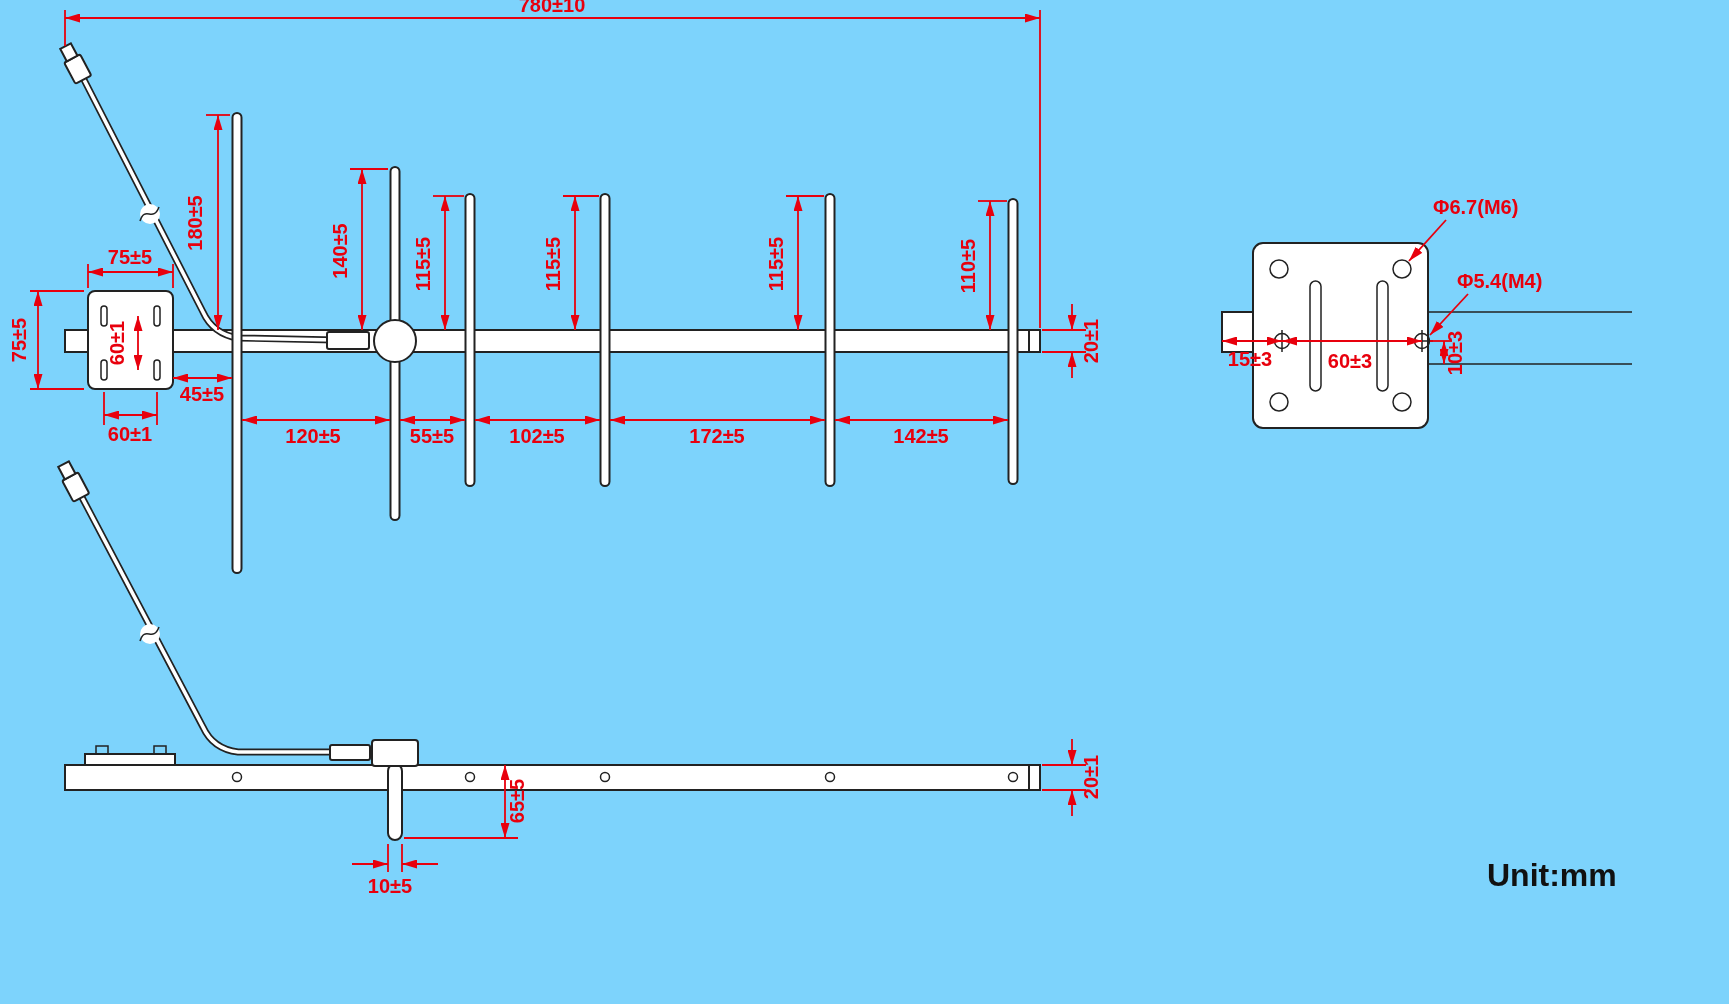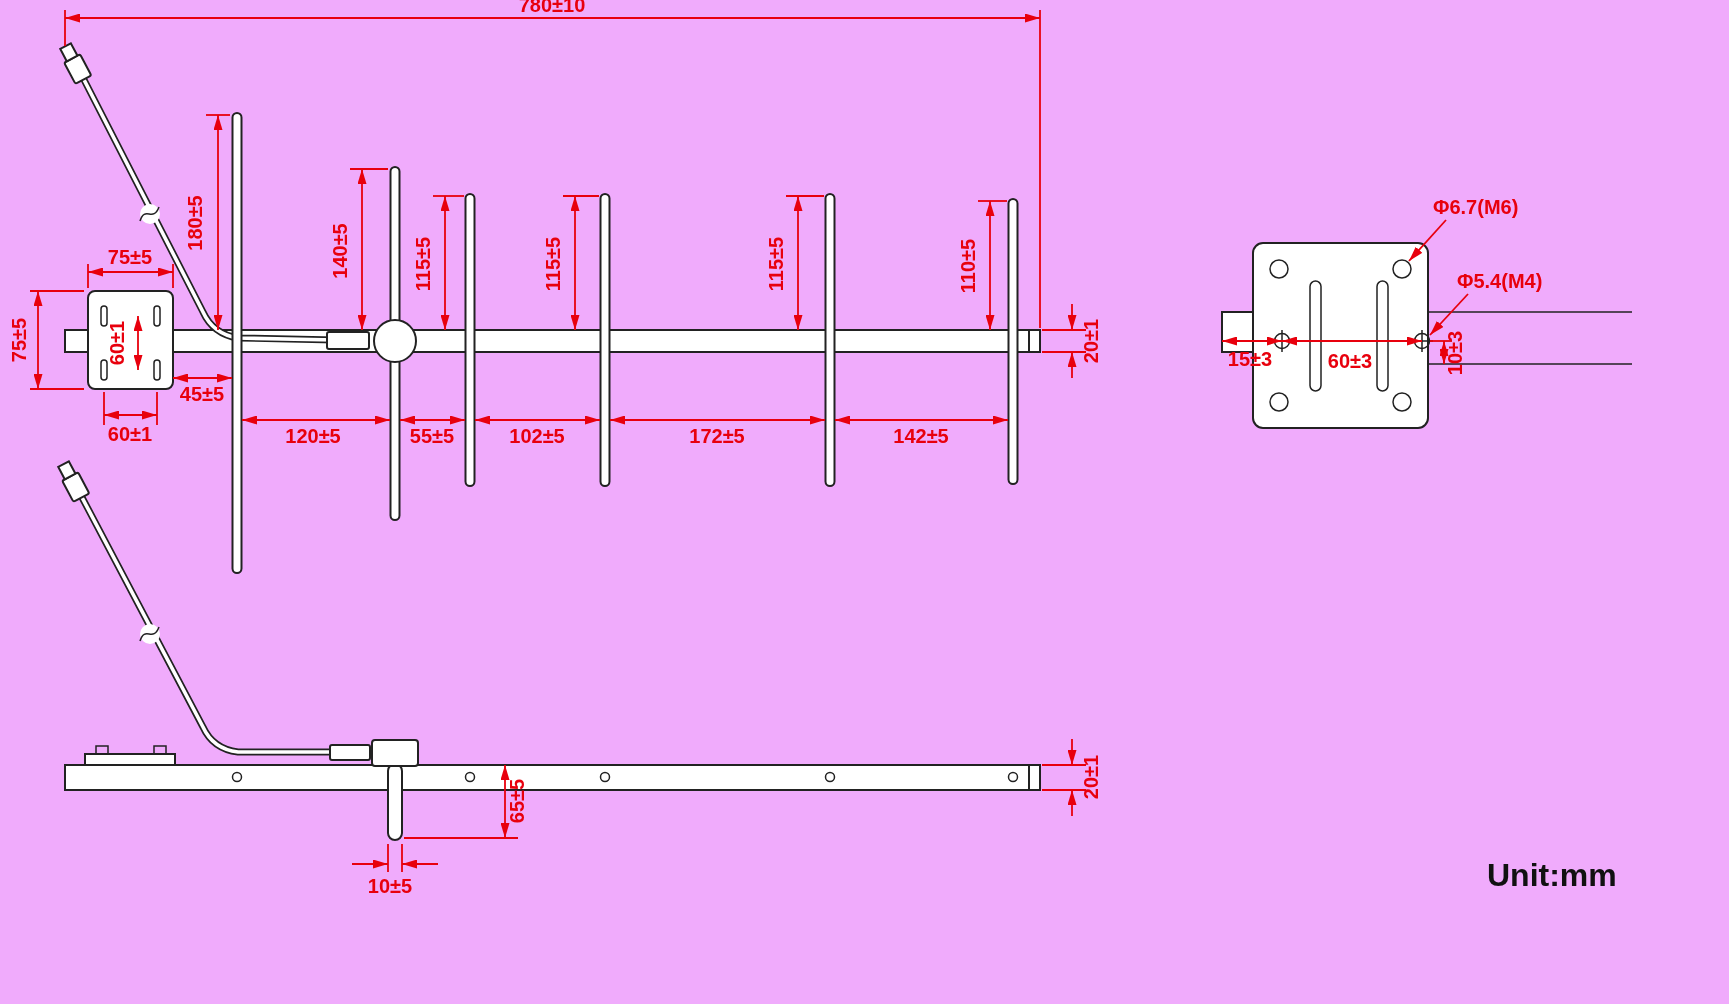--- a/index.html
+++ b/index.html
@@ -1,16 +1,16 @@
 <!DOCTYPE html>
 <html><head>
 <meta charset="utf-8">
 <style>
   html,body{margin:0;padding:0;background:#ffffff;}
-  .stage{position:relative;width:1729px;height:1004px;background:#f0abfc;overflow:hidden;
+  .stage{position:relative;width:1729px;height:1004px;background:#7dd3fc;overflow:hidden;
          font-family:"Liberation Sans", sans-serif;}
   svg{display:block}
   .bk{stroke:#222;stroke-width:2;fill:#fff;}
   .bkthin{stroke:#222;stroke-width:1.5;fill:none;}
   .bkl{stroke:#222;stroke-width:2;fill:none;}
   .cable{stroke:#222;stroke-width:7;fill:none;}
   .cablein{stroke:#fff;stroke-width:3.6;fill:none;}
   .rd{stroke:#e8000d;stroke-width:1.8;fill:none;}
   .rtx{fill:#e8000d;font-size:20px;font-weight:700;text-anchor:middle;}
   .rtxs{fill:#e8000d;font-size:20px;font-weight:700;text-anchor:start;}

